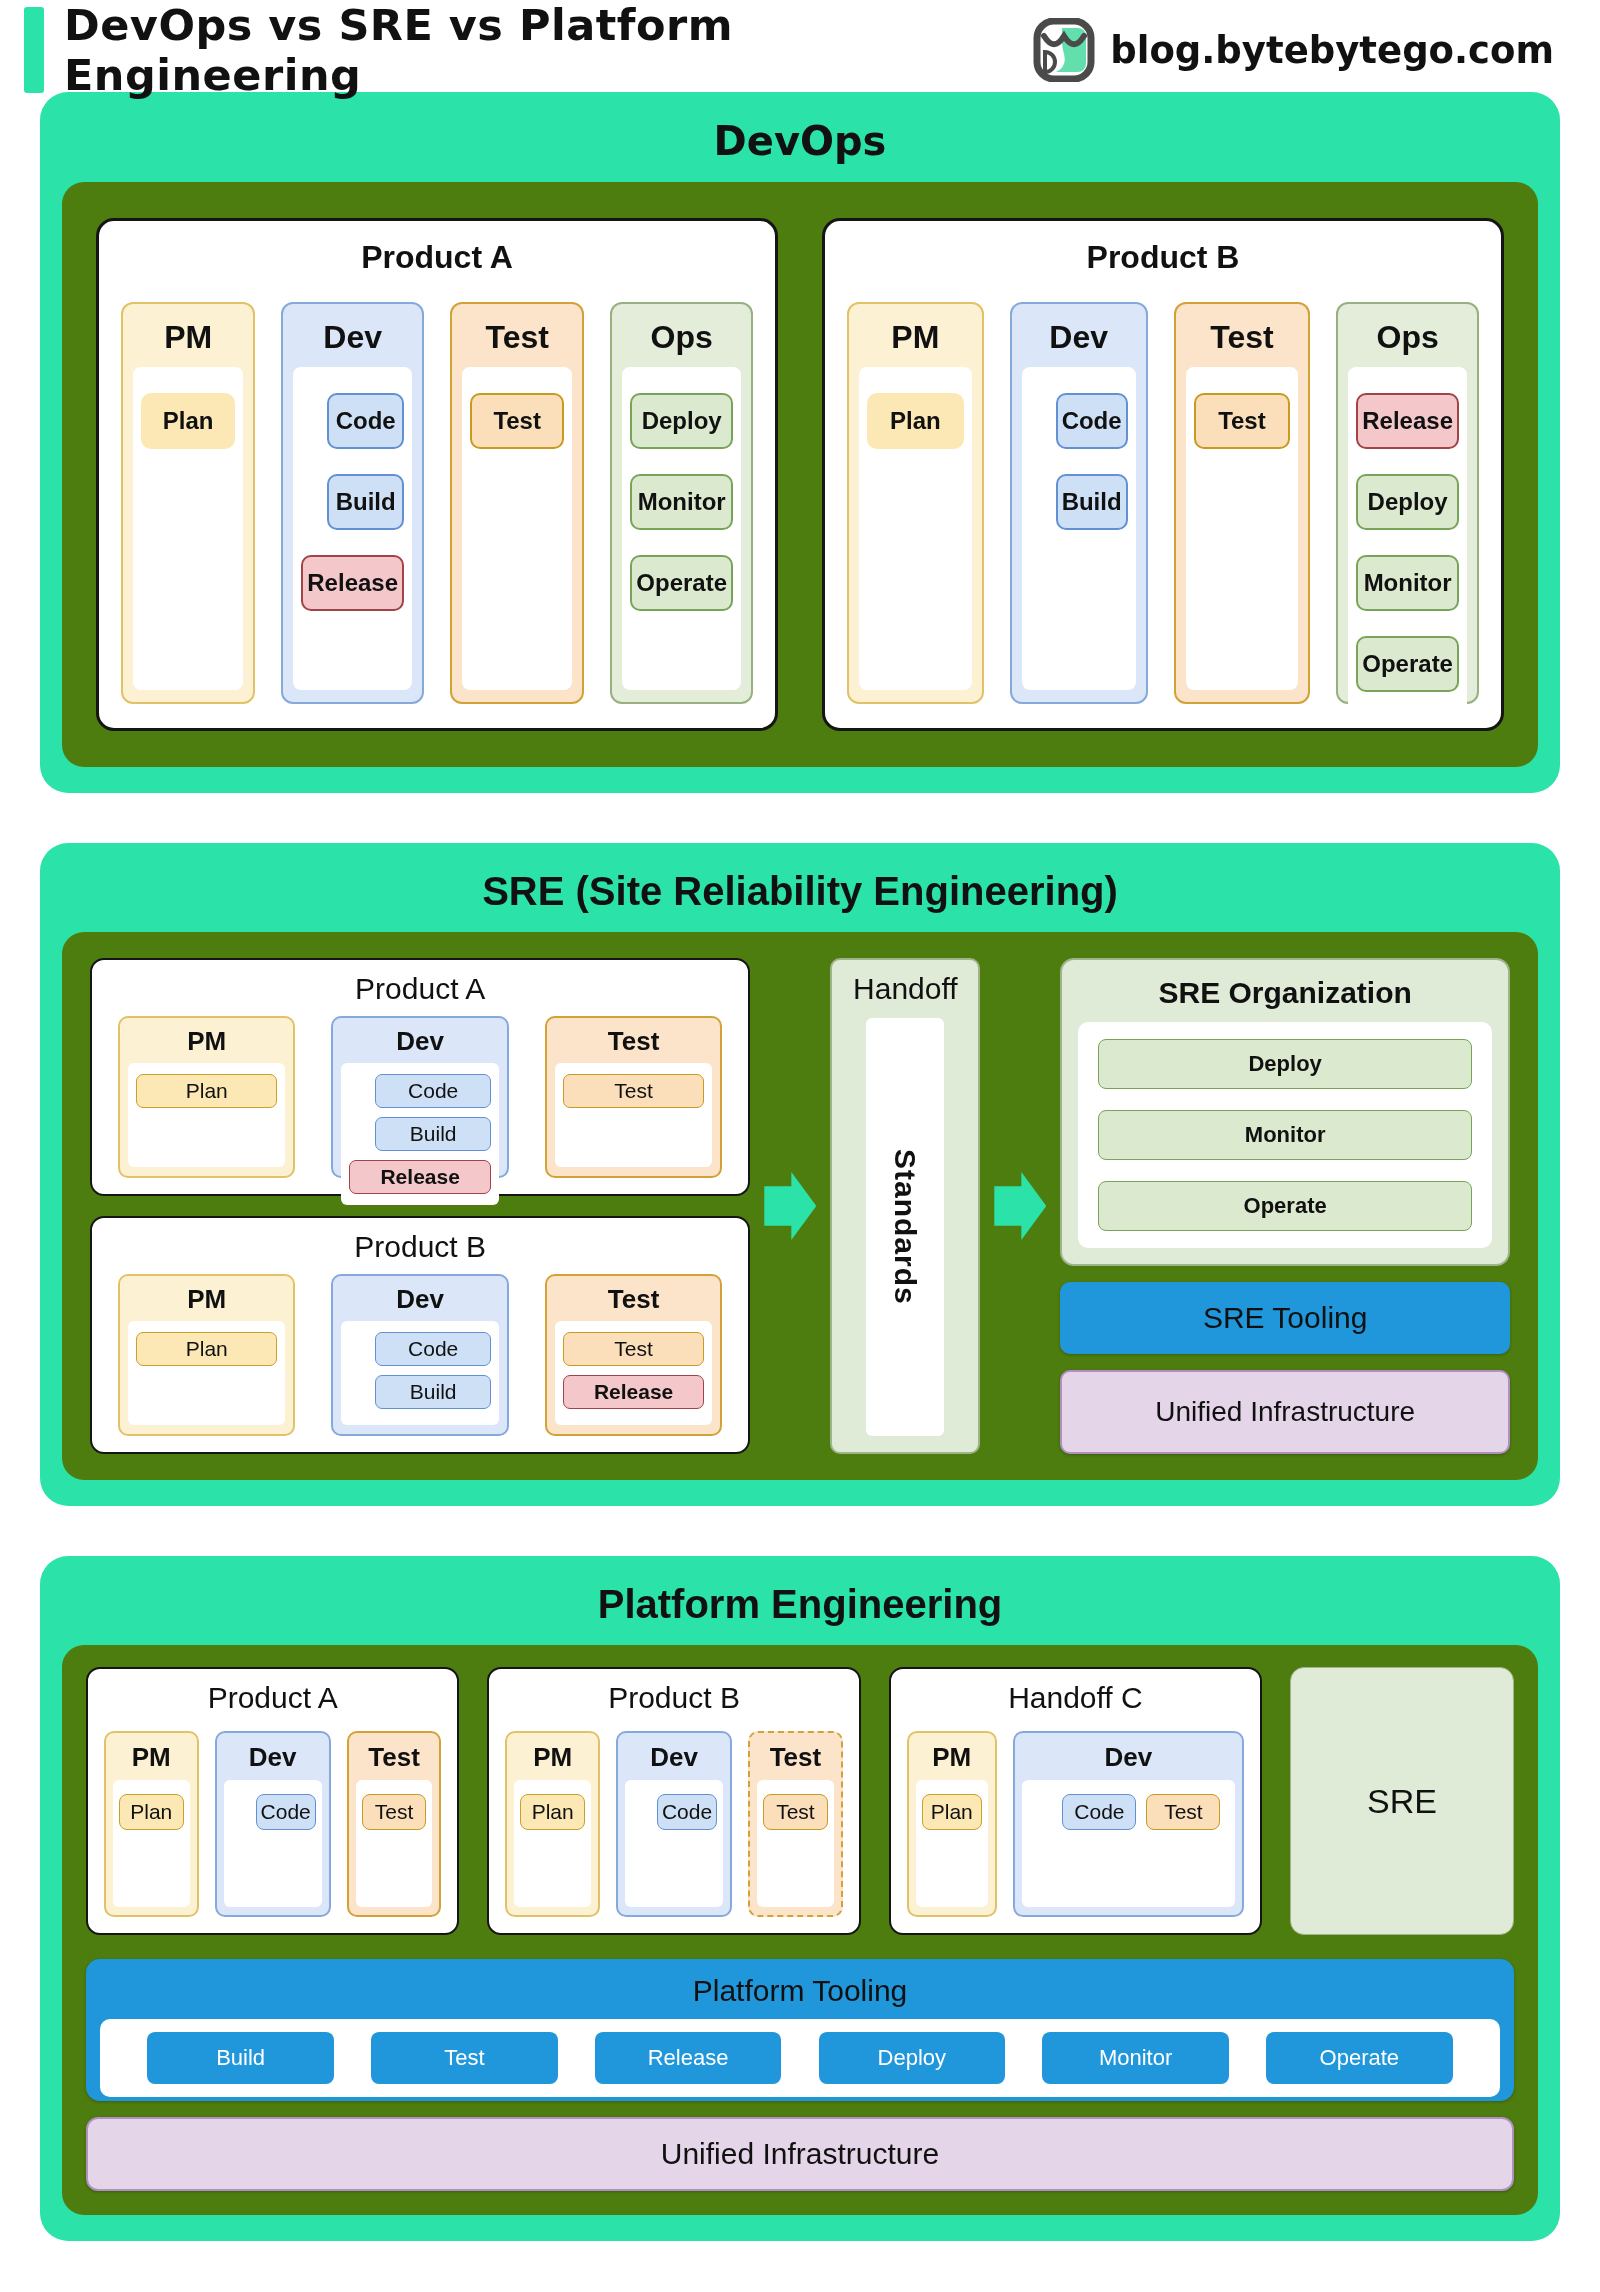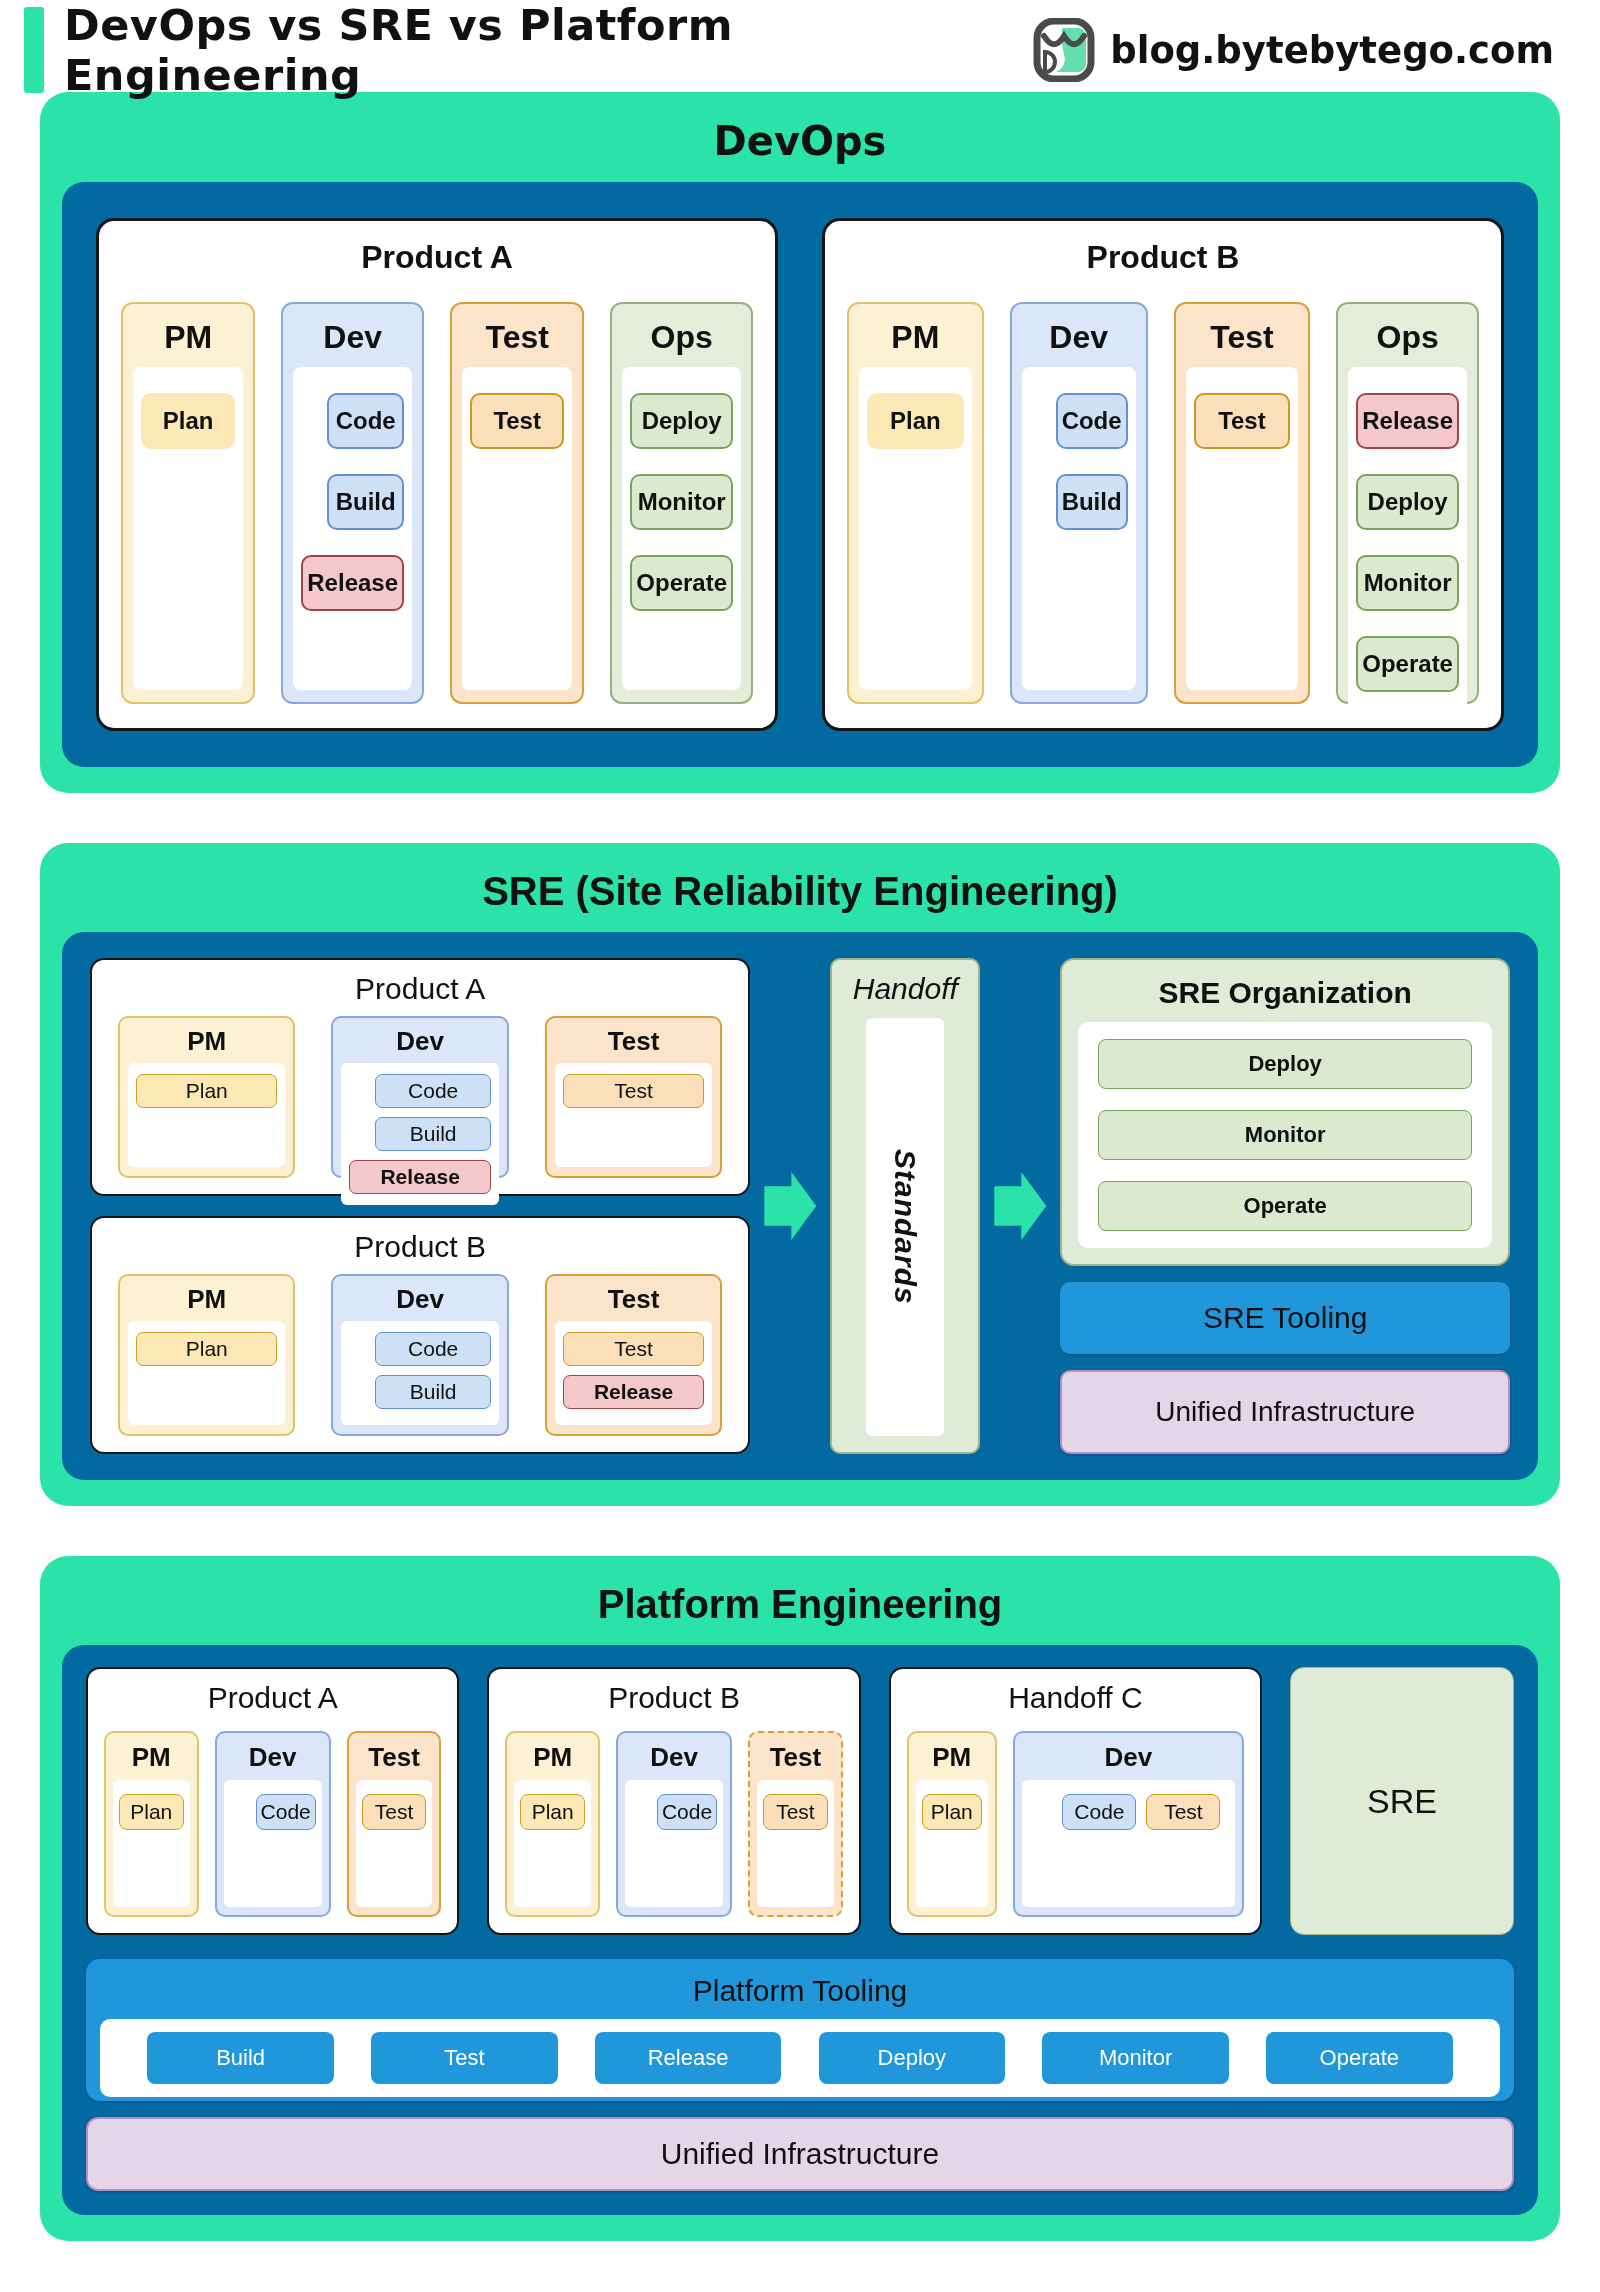--- a/index.html
+++ b/index.html
@@ -26,21 +26,21 @@
   .band {
     margin:0 40px 50px 40px;
     background:#2BE3A8;
     border-radius:28px;
     padding:14px 22px 26px 22px;
   }
   .band-title {
     text-align:center; font-size:40px; font-weight:700;
     padding:12px 0 18px 0;
   }
-  .band-white { background:#0369a1; border-radius:22px; }
+  .band-white { background:#4d7c0f; border-radius:22px; }
 
   
   .col { display:flex; flex-direction:column; border-radius:12px; border:2px solid transparent; }
   .col-head { text-align:center; font-weight:700; }
   .col-inner {
     flex:1; background:#fff; border-radius:8px;
     display:flex; flex-direction:column;
   }
   .col-yellow { background:#FCF1D2; border-color:#E2C267; }
   .col-blue   { background:#DBE7F8; border-color:#86A9DC; }
@@ -87,21 +87,21 @@
   .sre-card .chip { font-size:21px; padding:4px; border-radius:7px; border-width:1.5px; font-weight:400; }
   .sre-card .chip.bold { font-weight:700; }
 
   .arrow-right {
     width:52px; height:68px; background:#2BE3A8; align-self:center; flex:0 0 auto;
     clip-path:polygon(0 21%, 52% 21%, 52% 0, 100% 50%, 52% 100%, 52% 79%, 0 79%);
   }
 
   .handoff {
     flex:0 0 150px; background:#DFEBD7; border:2px solid #9FB489; border-radius:10px;
-    display:flex; flex-direction:column; align-items:center; padding:12px 0 16px 0;font-style:italic;
+    display:flex; flex-direction:column; align-items:center; padding:12px 0 16px 0;
   }
   .handoff-title { font-size:30px; font-weight:500; }
   .handoff-inner {
     width:78px; flex:1; margin-top:12px; background:#fff; border-radius:6px;
     display:flex; align-items:center; justify-content:center;
   }
   .vertical-text { writing-mode:vertical-rl; font-size:30px; font-weight:700; letter-spacing:1px; }
 
   .sre-right { flex:1; display:flex; flex-direction:column; gap:16px; }
   .org-box {

